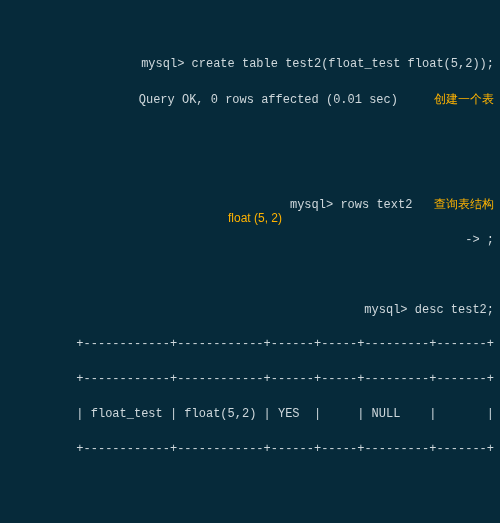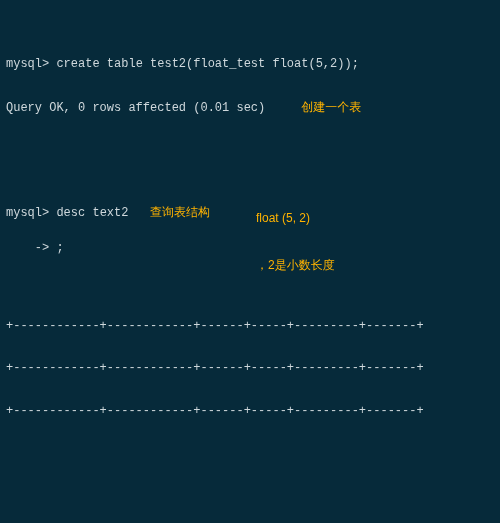--- a/index.html
+++ b/index.html
@@ -9,64 +9,64 @@
     font-family:Consolas,"Courier New",monospace;
     font-size:12px;
     line-height:1.45;
     width:500px;
   }
   .terminal{
     padding:4px 6px 10px 6px;
     position:relative;
     white-space:pre;
   }
-  .line{white-space:pre;}
+  .line{white-space:pre;text-align:right;}
   .prompt{color:#cfd8dc;}
-  .output{color:#cfd8dc;margin-top:8px;}
+  .output{color:#cfd8dc;}
   .annot{
     color:#ffb300;
     font-family:"Microsoft YaHei","SimSun",sans-serif;
     font-size:12px;
     white-space:pre;
   }
   .annot-inline{display:inline;}
   .overlay{
     position:absolute;
     color:#ffb300;
     font-family:"Microsoft YaHei","SimSun",sans-serif;
     font-size:12px;
     line-height:1.3;
-    margin-left:28px;
   }
 </style>
 </head>
 <body>
 
 <div class="terminal">
 
 
 <div class="line"><span class="prompt">mysql&gt;</span> <span>create table test2(float_test float(5,2));</span></div>
 <div class="line output"><span>Query OK, 0 rows affected (0.01 sec)</span>     <span class="annot annot-inline">创建一个表</span></div>
 <div class="line"> </div>
 
 
-<div class="line"><span class="prompt">mysql&gt;</span> <span>desc text2</span>   <span class="annot annot-inline">查询表结构</span></div>
+<div class="line"><span class="prompt">mysql&gt;</span> <span>rows text2</span>   <span class="annot annot-inline">查询表结构</span></div>
 <div class="line"><span>    -&gt; </span><span>;</span></div>
 
 
+<div class="line"><span class="prompt">mysql&gt;</span> <span>desc test2;</span></div>
 <div class="line output">+------------+------------+------+-----+---------+-------+</div>
 <div class="line output">+------------+------------+------+-----+---------+-------+</div>
+<div class="line output">| float_test | float(5,2) | YES  |     | NULL    |       |</div>
 <div class="line output">+------------+------------+------+-----+---------+-------+</div>
 
 
 
 
 <div class="overlay" style="left:228px; top:180px;">
   <div>float (5, 2)</div>
-  <div>，2是小数长度</div>
 </div>
 
 
 
 
 
 
 
 
 

